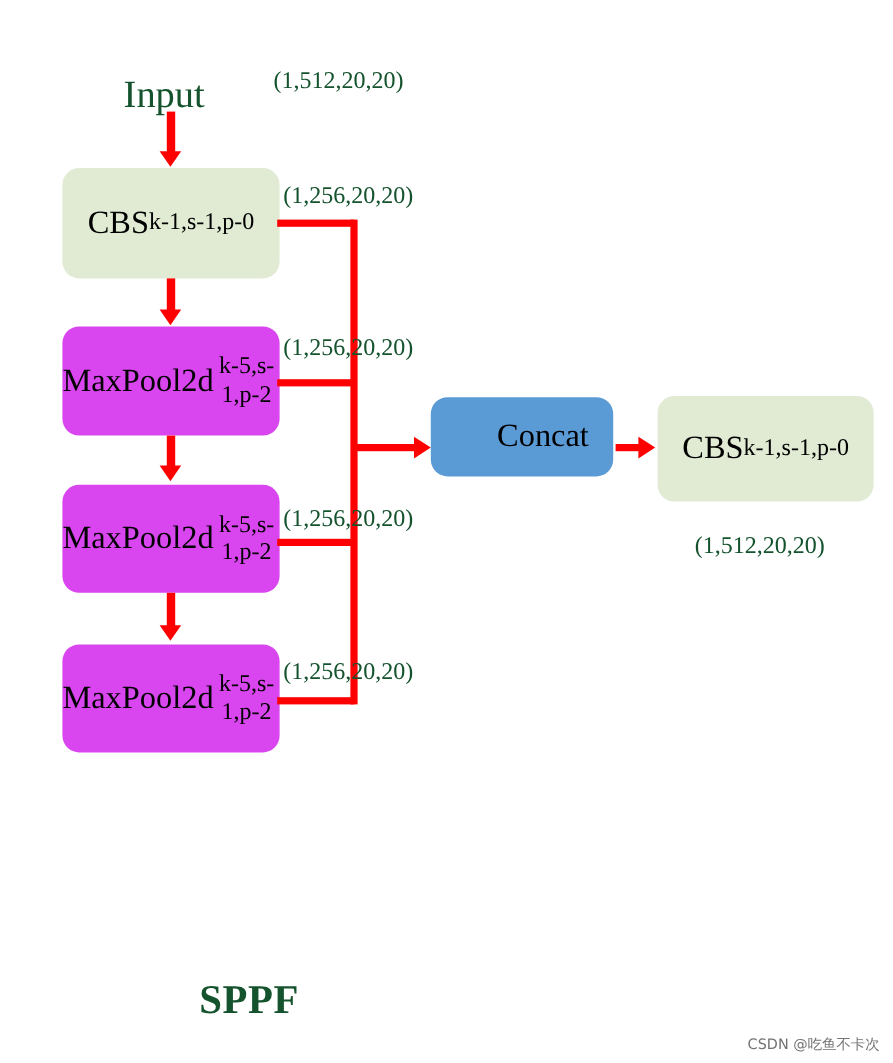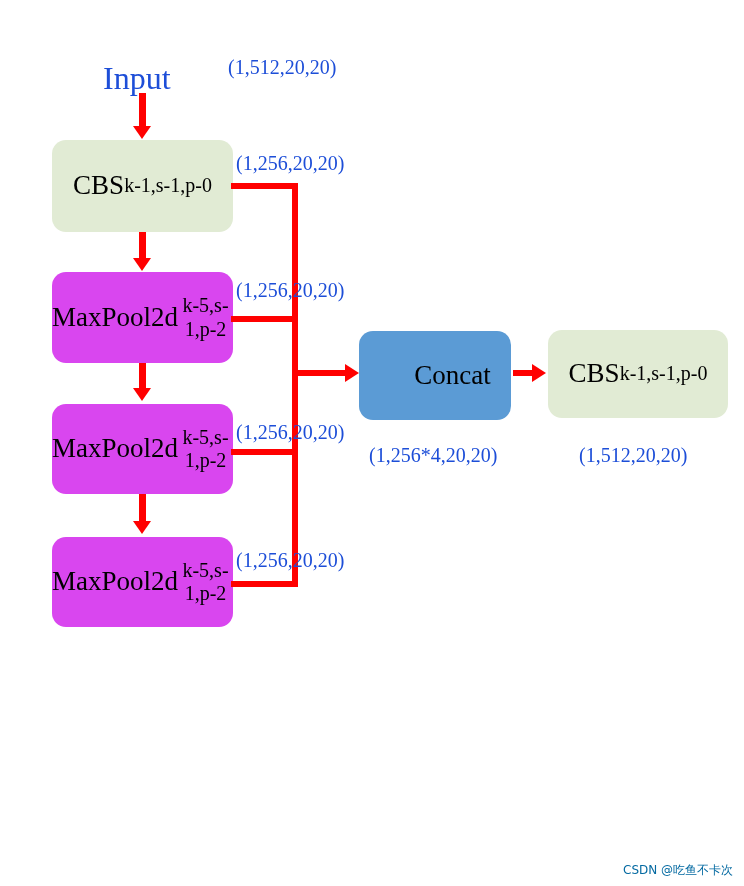--- a/index.html
+++ b/index.html
@@ -36,21 +36,21 @@
   .block.single .ln1 { font-size: 27px; }
 
   .block-green { background: #e1ebd4; }
   .block-gray  { background: #d946ef; }
   .block-blue  { background: #5b9bd5; }
 
   
   .txt {
     position: absolute;
     white-space: nowrap;
-    color: #1d4ed8;
+    color: #14532d;
     font-family: Liberation Serif, serif;
   }
   .title-input { font-size: 32px; }
   .shape-lbl { font-size: 20px; }
   .sppf-lbl { font-size: 34px; font-weight: bold; letter-spacing: 0.5px; }
 
   
   .rl {            
     position: absolute;
     background: #ff0000;
@@ -68,21 +68,21 @@
     border-top: 9px solid transparent;
     border-bottom: 9px solid transparent;
     border-left: 14px solid #ff0000;
   }
 
   
   .watermark {
     position: absolute;
     font-family: "DejaVu Sans", sans-serif;
     font-size: 12px;
-    color: #0369a1;
+    color: #737373;
     white-space: nowrap;
   }
 </style>
 </head>
 <body>
 
 <div id="canvas">
 
   <div class="txt title-input" style="left:103px; top:60px;">Input</div>
 
@@ -128,31 +128,31 @@
   <div class="rl" style="left:231px; top:581px; width:64px; height:6px;"></div>
 
   <div class="rl" style="left:295px; top:370px; width:52px; height:6px;"></div>
   <div class="arrow-right" style="left:345px; top:364px;"></div>
 
   <div class="txt shape-lbl" style="left:236px; top:152px;">(1,256,20,20)</div>
   <div class="txt shape-lbl" style="left:236px; top:279px;">(1,256,20,20)</div>
   <div class="txt shape-lbl" style="left:236px; top:421px;">(1,256,20,20)</div>
   <div class="txt shape-lbl" style="left:236px; top:549px;">(1,256,20,20)</div>
 
-  <div class="block block-blue single" style="left:359px; top:331px; width:152px; height:89px;padding-left:35px;">
+  <div class="block block-blue single" style="left:359px; top:331px; width:152px; height:66px;padding-left:35px;">
     <div class="ln1">Concat</div>
   </div>
 
   <div class="rl" style="left:513px; top:370px; width:21px; height:6px;"></div>
   <div class="arrow-right" style="left:532px; top:364px;"></div>
 
   <div class="block block-green" style="left:548px; top:330px; width:180px; height:88px;">
     <div class="ln1">CBS</div>
     <div class="ln2">k-1,s-1,p-0</div>
   </div>
 
-  <div class="txt shape-lbl" style="left:369px; top:444px;">(1,256*4,20,20)</div>
   <div class="txt shape-lbl" style="left:579px; top:444px;">(1,512,20,20)</div>
 
+  <div class="txt sppf-lbl" style="left:166px; top:815px;">SPPF</div>
 
   <div class="watermark" style="left:623px; top:862px;">CSDN @吃鱼不卡次</div>
 
 </div>
 
 </body></html>

